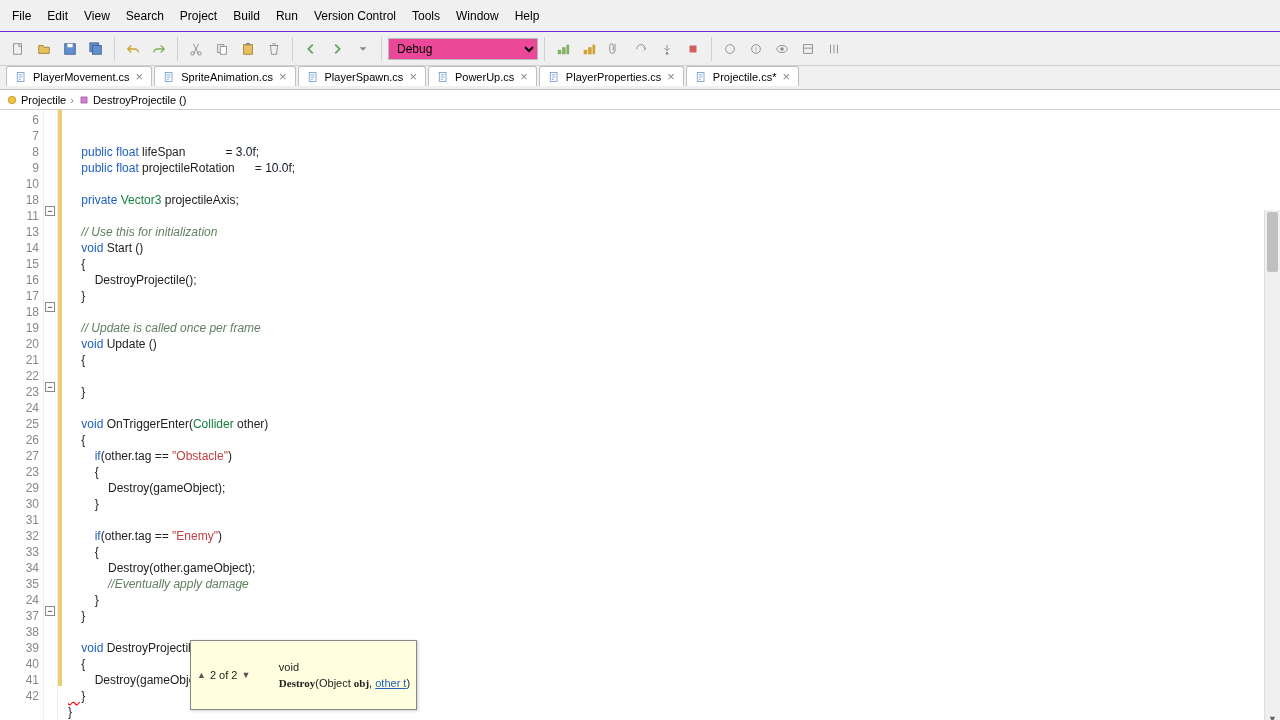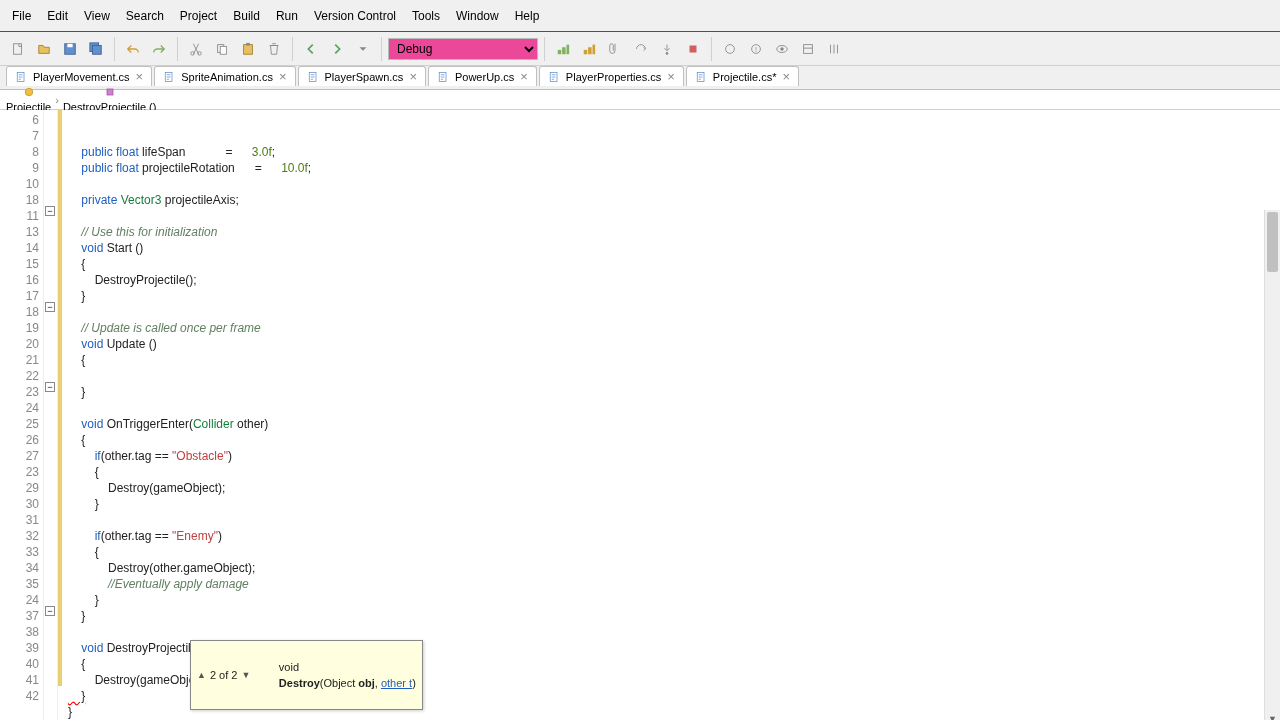--- a/index.html
+++ b/index.html
@@ -14,42 +14,42 @@
 .toolbar select { height: 22px; border: 1px solid #bbb; background: #ec4899; font-size: 12px; padding: 0 4px; }
 .toolbar .debug { width: 150px; }
 
 .tabbar { display: flex; background: #f0f0f0; border-bottom: 1px solid #c0c0c0; height: 24px; align-items: flex-start; padding-left: 6px; gap: 2px; }
 .tab { display: flex; align-items: center; gap: 6px; padding: 3px 8px; border: 1px solid #c0c0c0; border-bottom: none; border-radius: 3px 3px 0 0; background: #fff; cursor: default; font-size: 11px; }
 .tab.active { background: #fff; font-weight: normal; }
 .tab .close { color: #888; font-size: 13px; line-height: 1; cursor: pointer; }
 .tab .icon { width: 12px; height: 12px; }
 
 .breadcrumb { display: flex; background: #fff; border-bottom: 1px solid #d0d0d0; height: 20px; align-items: center; padding: 0 6px; gap: 4px; font-size: 11px; }
-.breadcrumb .bc-item { display: flex; align-items: center; gap: 3px; flex-direction: column; }
+.breadcrumb .bc-item { display: flex; align-items: center; gap: 3px; }
 .breadcrumb .bc-sep { color: #888; }
 
 .editor { display: flex; height: calc(720px - 22px - 34px - 24px - 20px); background: #fff; position: relative; }
 .gutter { width: 44px; background: #fff; border-right: 1px solid #eee; text-align: right; color: #888; font-family: Consolas, monospace; font-size: 12px; line-height: 16px; padding-top: 2px; user-select: none; }
 .gutter .ln { padding-right: 4px; position: relative; }
 .fold-col { width: 14px; background: #fff; border-right: 1px solid #eee; position: relative; }
 .fold-mark { position: absolute; left: 1px; width: 10px; height: 10px; border: 1px solid #888; background: #fff; font-size: 9px; line-height: 8px; text-align: center; cursor: pointer; }
 .change-col { width: 4px; background: #fff; }
 .change-mark { width: 4px; height: 16px; background: #e8d070; }
 .code { flex: 1; font-family: Consolas, "Courier New", monospace; font-size: 12px; line-height: 16px; padding: 2px 0 0 6px; white-space: pre; color: #222; position: relative; overflow: hidden; }
 .code .line { height: 16px; }
 .kw { color: #2060c0; }
 .type { color: #15803d; }
-.num { color: #4d7c0f; margin-left: 16px; }
+.num { color: #0f172a; }
 .str { color: #c04040; }
 .cmt { color: #608060; font-style: italic; }
 .err { text-decoration: underline wavy red; }
 
 .tooltip { position: absolute; background: #ffffe0; border: 1px solid #888; padding: 2px 6px; font-size: 11px; display: flex; align-items: center; gap: 4px; box-shadow: 1px 1px 3px rgba(0,0,0,0.2); }
 .tooltip .arrow { font-size: 9px; color: #555; }
-.tooltip b { font-weight: bold; }
+.tooltip b { font-weight: bold; font-family: Liberation Serif, serif; }
 .tooltip .link { color: #2060c0; text-decoration: underline; cursor: pointer; }
 .cursor { display: inline-block; width: 1px; height: 14px; background: #000; vertical-align: text-bottom; animation: blink 1s infinite; }
 @keyframes blink { 50% { opacity: 0; } }
 
 .scrollbar-v { position: absolute; right: 0; top: 100px; width: 16px; bottom: 0; background: #f0f0f0; border-left: 1px solid #ddd; }
 .scrollbar-v .thumb { position: absolute; left: 2px; right: 2px; top: 2px; height: 60px; background: #c0c0c0; border-radius: 2px; }
 .scrollbar-v .arrow-up, .scrollbar-v .arrow-down { position: absolute; left:0; right:0; height:16px; text-align:center; font-size:9px; color:#666; cursor:pointer; }
 .scrollbar-v .arrow-up { top:0; } .scrollbar-v .arrow-down { bottom:0; }
 
 svg.ic { width: 14px; height: 14px; }

